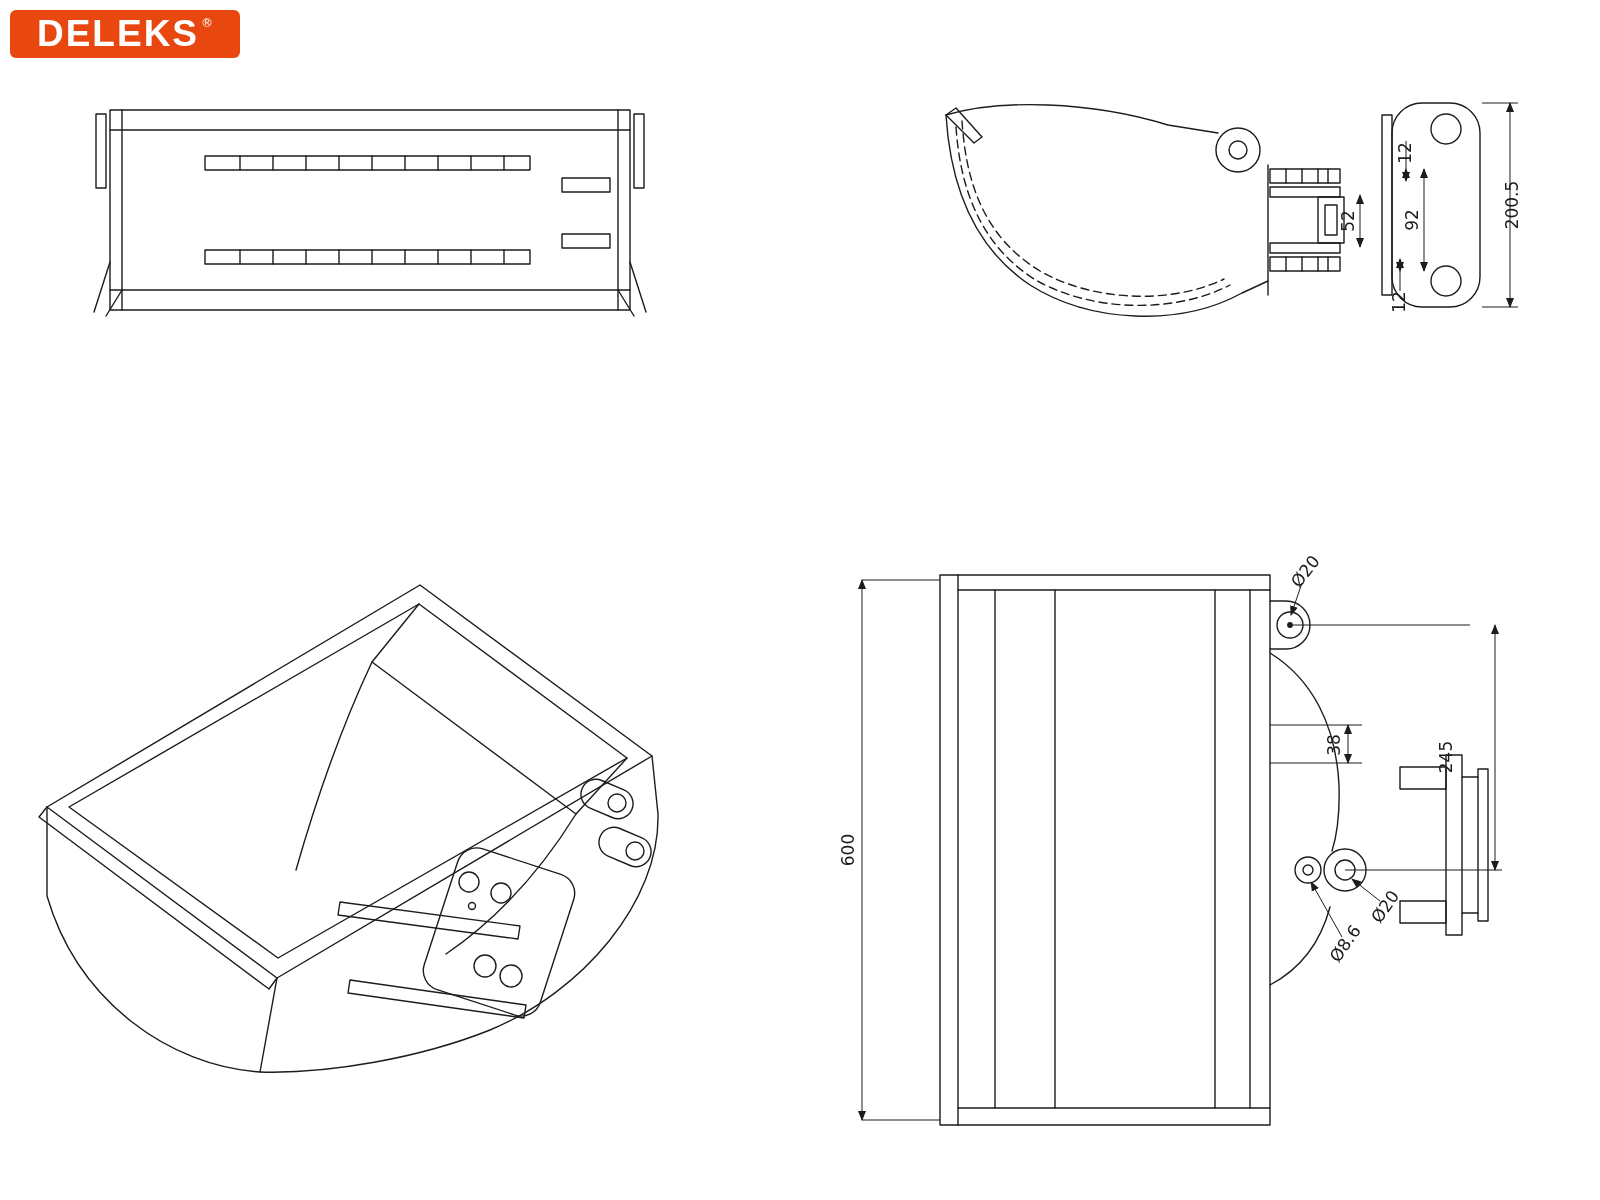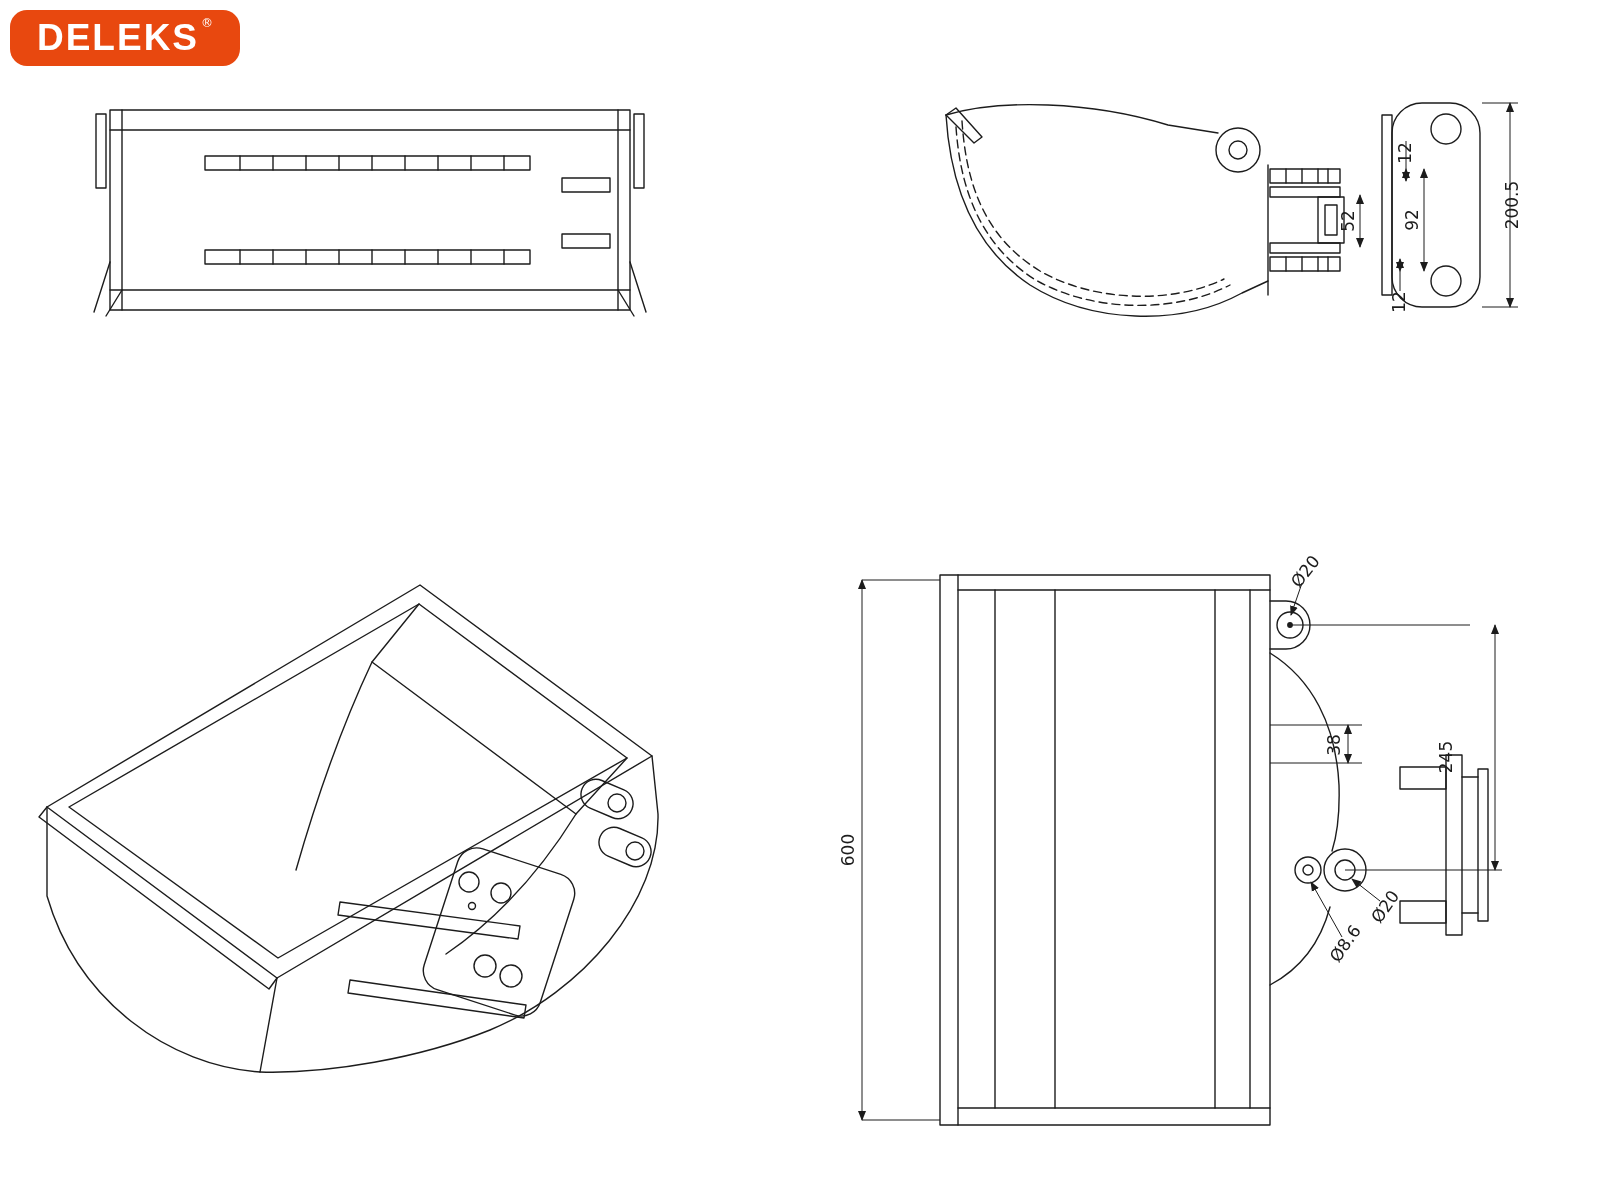--- a/index.html
+++ b/index.html
@@ -1,19 +1,19 @@
 <!DOCTYPE html>
 <html><head>
 <meta charset="utf-8">
 <style>
   html,body{margin:0;padding:0;background:#ffffff;}
   body{width:1600px;height:1200px;position:relative;overflow:hidden;
        font-family:"DejaVu Sans","Liberation Sans",sans-serif;}
-  .logo{position:absolute;left:10px;top:10px;width:230px;height:56px;
-        background:#e8480f;border-radius:17px;display:flex;align-items:center;
+  .logo{position:absolute;left:10px;top:10px;width:230px;height:48px;
+        background:#e8480f;border-radius:6px;display:flex;align-items:center;
         justify-content:center;color:#ffffff;}
   .logo .logo-text{font-size:37px;font-weight:bold;letter-spacing:2px;
         font-family:"Liberation Sans",sans-serif;}
   .logo .reg{font-size:12px;align-self:flex-start;margin-top:6px;margin-left:2px;}
   .view{position:absolute;}
   svg{display:block;}
   svg text{font-family:"DejaVu Sans",sans-serif;font-size:17px;fill:#1c1c1c;
            stroke:none;text-anchor:middle;}
   .stroke{stroke:#1c1c1c;fill:none;stroke-width:1.4;stroke-linejoin:round;stroke-linecap:round;}
   .thin{stroke:#1c1c1c;fill:none;stroke-width:1;}

